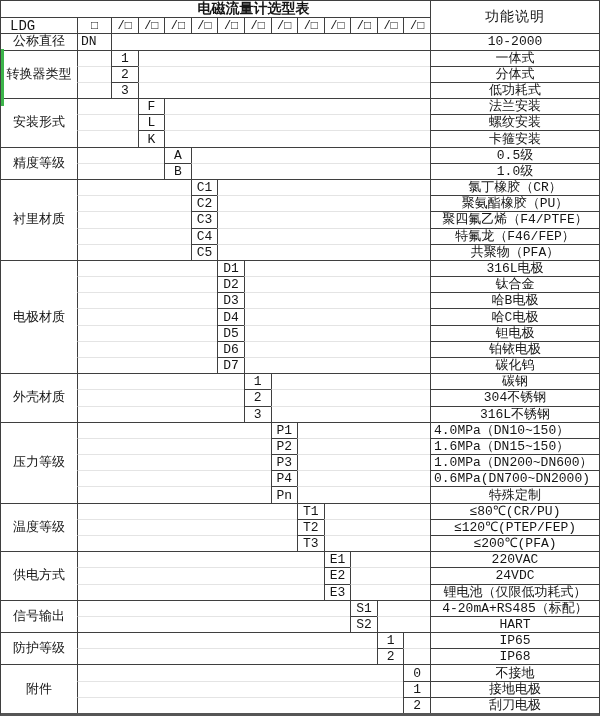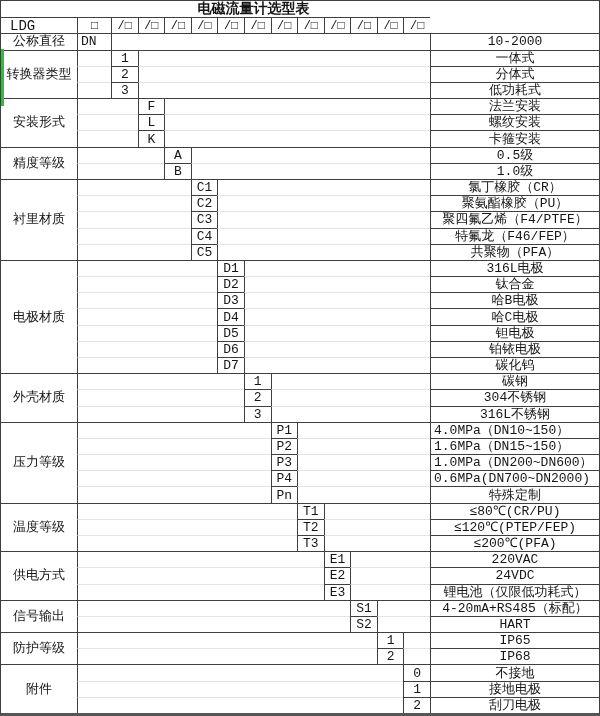--- a/index.html
+++ b/index.html
@@ -39,20 +39,21 @@
     pointer-events:none;
   }
 </style>
 </head>
 <body>
 
 <div id="table-wrap">
 
   <div class="cell no-top no-left title-cell" style="grid-row:1; grid-column:1 / 15;">电磁流量计选型表</div>
 
+  <div class="cell no-top func-header" style="grid-row:1 / 3; grid-column:15;">功能说明</div>
 
   <div class="cell no-left ldg-label" style="grid-row:2; grid-column:1;">LDG</div>
   <div class="cell box-cell" style="grid-row:2; grid-column:2;">□</div>
   <div id="slash-boxes" style="display:contents;"><div class="cell box-cell" style="grid-area: 2 / 3;">/□</div><div class="cell box-cell" style="grid-area: 2 / 4;">/□</div><div class="cell box-cell" style="grid-area: 2 / 5;">/□</div><div class="cell box-cell" style="grid-area: 2 / 6;">/□</div><div class="cell box-cell" style="grid-area: 2 / 7;">/□</div><div class="cell box-cell" style="grid-area: 2 / 8;">/□</div><div class="cell box-cell" style="grid-area: 2 / 9;">/□</div><div class="cell box-cell" style="grid-area: 2 / 10;">/□</div><div class="cell box-cell" style="grid-area: 2 / 11;">/□</div><div class="cell box-cell" style="grid-area: 2 / 12;">/□</div><div class="cell box-cell" style="grid-area: 2 / 13;">/□</div><div class="cell box-cell" style="grid-area: 2 / 14;">/□</div></div>
 
   <div id="category-cells" style="display:contents;"><div class="cell no-left cat-label" style="grid-area: 3 / 1 / span 1;">公称直径</div><div class="cell code-cell align-left" style="grid-area: 3 / 2;">DN</div><div class="cell " style="grid-area: 3 / 3 / auto / 15;"></div><div class="cell " style="grid-area: 3 / 15;">10-2000</div><div class="cell no-left cat-label" style="grid-area: 4 / 1 / span 3;">转换器类型</div><div class="cell " style="grid-area: 4 / 2 / auto / 3;"></div><div class="cell code-cell" style="grid-area: 4 / 3;">1</div><div class="cell " style="grid-area: 4 / 4 / auto / 15;"></div><div class="cell " style="grid-area: 4 / 15;">一体式</div><div class="cell faint-top" style="grid-area: 5 / 2 / auto / 3;"></div><div class="cell code-cell" style="grid-area: 5 / 3;">2</div><div class="cell faint-top" style="grid-area: 5 / 4 / auto / 15;"></div><div class="cell " style="grid-area: 5 / 15;">分体式</div><div class="cell faint-top" style="grid-area: 6 / 2 / auto / 3;"></div><div class="cell code-cell" style="grid-area: 6 / 3;">3</div><div class="cell faint-top" style="grid-area: 6 / 4 / auto / 15;"></div><div class="cell " style="grid-area: 6 / 15;">低功耗式</div><div class="cell no-left cat-label" style="grid-area: 7 / 1 / span 3;">安装形式</div><div class="cell " style="grid-area: 7 / 2 / auto / 4;"></div><div class="cell code-cell" style="grid-area: 7 / 4;">F</div><div class="cell " style="grid-area: 7 / 5 / auto / 15;"></div><div class="cell " style="grid-area: 7 / 15;">法兰安装</div><div class="cell faint-top" style="grid-area: 8 / 2 / auto / 4;"></div><div class="cell code-cell" style="grid-area: 8 / 4;">L</div><div class="cell faint-top" style="grid-area: 8 / 5 / auto / 15;"></div><div class="cell " style="grid-area: 8 / 15;">螺纹安装</div><div class="cell faint-top" style="grid-area: 9 / 2 / auto / 4;"></div><div class="cell code-cell" style="grid-area: 9 / 4;">K</div><div class="cell faint-top" style="grid-area: 9 / 5 / auto / 15;"></div><div class="cell " style="grid-area: 9 / 15;">卡箍安装</div><div class="cell no-left cat-label" style="grid-area: 10 / 1 / span 2;">精度等级</div><div class="cell " style="grid-area: 10 / 2 / auto / 5;"></div><div class="cell code-cell" style="grid-area: 10 / 5;">A</div><div class="cell " style="grid-area: 10 / 6 / auto / 15;"></div><div class="cell " style="grid-area: 10 / 15;">0.5级</div><div class="cell faint-top" style="grid-area: 11 / 2 / auto / 5;"></div><div class="cell code-cell" style="grid-area: 11 / 5;">B</div><div class="cell faint-top" style="grid-area: 11 / 6 / auto / 15;"></div><div class="cell " style="grid-area: 11 / 15;">1.0级</div><div class="cell no-left cat-label" style="grid-area: 12 / 1 / span 5;">衬里材质</div><div class="cell " style="grid-area: 12 / 2 / auto / 6;"></div><div class="cell code-cell" style="grid-area: 12 / 6;">C1</div><div class="cell " style="grid-area: 12 / 7 / auto / 15;"></div><div class="cell " style="grid-area: 12 / 15;">氯丁橡胶（CR）</div><div class="cell faint-top" style="grid-area: 13 / 2 / auto / 6;"></div><div class="cell code-cell" style="grid-area: 13 / 6;">C2</div><div class="cell faint-top" style="grid-area: 13 / 7 / auto / 15;"></div><div class="cell " style="grid-area: 13 / 15;">聚氨酯橡胶（PU）</div><div class="cell faint-top" style="grid-area: 14 / 2 / auto / 6;"></div><div class="cell code-cell" style="grid-area: 14 / 6;">C3</div><div class="cell faint-top" style="grid-area: 14 / 7 / auto / 15;"></div><div class="cell " style="grid-area: 14 / 15;">聚四氟乙烯（F4/PTFE）</div><div class="cell faint-top" style="grid-area: 15 / 2 / auto / 6;"></div><div class="cell code-cell" style="grid-area: 15 / 6;">C4</div><div class="cell faint-top" style="grid-area: 15 / 7 / auto / 15;"></div><div class="cell " style="grid-area: 15 / 15;">特氟龙（F46/FEP）</div><div class="cell faint-top" style="grid-area: 16 / 2 / auto / 6;"></div><div class="cell code-cell" style="grid-area: 16 / 6;">C5</div><div class="cell faint-top" style="grid-area: 16 / 7 / auto / 15;"></div><div class="cell " style="grid-area: 16 / 15;">共聚物（PFA）</div><div class="cell no-left cat-label" style="grid-area: 17 / 1 / span 7;">电极材质</div><div class="cell " style="grid-area: 17 / 2 / auto / 7;"></div><div class="cell code-cell" style="grid-area: 17 / 7;">D1</div><div class="cell " style="grid-area: 17 / 8 / auto / 15;"></div><div class="cell " style="grid-area: 17 / 15;">316L电极</div><div class="cell faint-top" style="grid-area: 18 / 2 / auto / 7;"></div><div class="cell code-cell" style="grid-area: 18 / 7;">D2</div><div class="cell faint-top" style="grid-area: 18 / 8 / auto / 15;"></div><div class="cell " style="grid-area: 18 / 15;">钛合金</div><div class="cell faint-top" style="grid-area: 19 / 2 / auto / 7;"></div><div class="cell code-cell" style="grid-area: 19 / 7;">D3</div><div class="cell faint-top" style="grid-area: 19 / 8 / auto / 15;"></div><div class="cell " style="grid-area: 19 / 15;">哈B电极</div><div class="cell faint-top" style="grid-area: 20 / 2 / auto / 7;"></div><div class="cell code-cell" style="grid-area: 20 / 7;">D4</div><div class="cell faint-top" style="grid-area: 20 / 8 / auto / 15;"></div><div class="cell " style="grid-area: 20 / 15;">哈C电极</div><div class="cell faint-top" style="grid-area: 21 / 2 / auto / 7;"></div><div class="cell code-cell" style="grid-area: 21 / 7;">D5</div><div class="cell faint-top" style="grid-area: 21 / 8 / auto / 15;"></div><div class="cell " style="grid-area: 21 / 15;">钽电极</div><div class="cell faint-top" style="grid-area: 22 / 2 / auto / 7;"></div><div class="cell code-cell" style="grid-area: 22 / 7;">D6</div><div class="cell faint-top" style="grid-area: 22 / 8 / auto / 15;"></div><div class="cell " style="grid-area: 22 / 15;">铂铱电极</div><div class="cell faint-top" style="grid-area: 23 / 2 / auto / 7;"></div><div class="cell code-cell" style="grid-area: 23 / 7;">D7</div><div class="cell faint-top" style="grid-area: 23 / 8 / auto / 15;"></div><div class="cell " style="grid-area: 23 / 15;">碳化钨</div><div class="cell no-left cat-label" style="grid-area: 24 / 1 / span 3;">外壳材质</div><div class="cell " style="grid-area: 24 / 2 / auto / 8;"></div><div class="cell code-cell" style="grid-area: 24 / 8;">1</div><div class="cell " style="grid-area: 24 / 9 / auto / 15;"></div><div class="cell " style="grid-area: 24 / 15;">碳钢</div><div class="cell faint-top" style="grid-area: 25 / 2 / auto / 8;"></div><div class="cell code-cell" style="grid-area: 25 / 8;">2</div><div class="cell faint-top" style="grid-area: 25 / 9 / auto / 15;"></div><div class="cell " style="grid-area: 25 / 15;">304不锈钢</div><div class="cell faint-top" style="grid-area: 26 / 2 / auto / 8;"></div><div class="cell code-cell" style="grid-area: 26 / 8;">3</div><div class="cell faint-top" style="grid-area: 26 / 9 / auto / 15;"></div><div class="cell " style="grid-area: 26 / 15;">316L不锈钢</div><div class="cell no-left cat-label" style="grid-area: 27 / 1 / span 5;">压力等级</div><div class="cell " style="grid-area: 27 / 2 / auto / 9;"></div><div class="cell code-cell" style="grid-area: 27 / 9;">P1</div><div class="cell " style="grid-area: 27 / 10 / auto / 15;"></div><div class="cell  align-left" style="grid-area: 27 / 15;">4.0MPa（DN10~150）</div><div class="cell faint-top" style="grid-area: 28 / 2 / auto / 9;"></div><div class="cell code-cell" style="grid-area: 28 / 9;">P2</div><div class="cell faint-top" style="grid-area: 28 / 10 / auto / 15;"></div><div class="cell  align-left" style="grid-area: 28 / 15;">1.6MPa（DN15~150）</div><div class="cell faint-top" style="grid-area: 29 / 2 / auto / 9;"></div><div class="cell code-cell" style="grid-area: 29 / 9;">P3</div><div class="cell faint-top" style="grid-area: 29 / 10 / auto / 15;"></div><div class="cell  align-left" style="grid-area: 29 / 15;">1.0MPa（DN200~DN600）</div><div class="cell faint-top" style="grid-area: 30 / 2 / auto / 9;"></div><div class="cell code-cell" style="grid-area: 30 / 9;">P4</div><div class="cell faint-top" style="grid-area: 30 / 10 / auto / 15;"></div><div class="cell  align-left" style="grid-area: 30 / 15;">0.6MPa(DN700~DN2000)</div><div class="cell faint-top" style="grid-area: 31 / 2 / auto / 9;"></div><div class="cell code-cell" style="grid-area: 31 / 9;">Pn</div><div class="cell faint-top" style="grid-area: 31 / 10 / auto / 15;"></div><div class="cell " style="grid-area: 31 / 15;">特殊定制</div><div class="cell no-left cat-label" style="grid-area: 32 / 1 / span 3;">温度等级</div><div class="cell " style="grid-area: 32 / 2 / auto / 10;"></div><div class="cell code-cell" style="grid-area: 32 / 10;">T1</div><div class="cell " style="grid-area: 32 / 11 / auto / 15;"></div><div class="cell " style="grid-area: 32 / 15;">≤80℃(CR/PU)</div><div class="cell faint-top" style="grid-area: 33 / 2 / auto / 10;"></div><div class="cell code-cell" style="grid-area: 33 / 10;">T2</div><div class="cell faint-top" style="grid-area: 33 / 11 / auto / 15;"></div><div class="cell " style="grid-area: 33 / 15;">≤120℃(PTEP/FEP)</div><div class="cell faint-top" style="grid-area: 34 / 2 / auto / 10;"></div><div class="cell code-cell" style="grid-area: 34 / 10;">T3</div><div class="cell faint-top" style="grid-area: 34 / 11 / auto / 15;"></div><div class="cell " style="grid-area: 34 / 15;">≤200℃(PFA)</div><div class="cell no-left cat-label" style="grid-area: 35 / 1 / span 3;">供电方式</div><div class="cell " style="grid-area: 35 / 2 / auto / 11;"></div><div class="cell code-cell" style="grid-area: 35 / 11;">E1</div><div class="cell " style="grid-area: 35 / 12 / auto / 15;"></div><div class="cell " style="grid-area: 35 / 15;">220VAC</div><div class="cell faint-top" style="grid-area: 36 / 2 / auto / 11;"></div><div class="cell code-cell" style="grid-area: 36 / 11;">E2</div><div class="cell faint-top" style="grid-area: 36 / 12 / auto / 15;"></div><div class="cell " style="grid-area: 36 / 15;">24VDC</div><div class="cell faint-top" style="grid-area: 37 / 2 / auto / 11;"></div><div class="cell code-cell" style="grid-area: 37 / 11;">E3</div><div class="cell faint-top" style="grid-area: 37 / 12 / auto / 15;"></div><div class="cell " style="grid-area: 37 / 15;">锂电池（仅限低功耗式）</div><div class="cell no-left cat-label" style="grid-area: 38 / 1 / span 2;">信号输出</div><div class="cell " style="grid-area: 38 / 2 / auto / 12;"></div><div class="cell code-cell" style="grid-area: 38 / 12;">S1</div><div class="cell " style="grid-area: 38 / 13 / auto / 15;"></div><div class="cell " style="grid-area: 38 / 15;">4-20mA+RS485（标配）</div><div class="cell faint-top" style="grid-area: 39 / 2 / auto / 12;"></div><div class="cell code-cell" style="grid-area: 39 / 12;">S2</div><div class="cell faint-top" style="grid-area: 39 / 13 / auto / 15;"></div><div class="cell " style="grid-area: 39 / 15;">HART</div><div class="cell no-left cat-label" style="grid-area: 40 / 1 / span 2;">防护等级</div><div class="cell " style="grid-area: 40 / 2 / auto / 13;"></div><div class="cell code-cell" style="grid-area: 40 / 13;">1</div><div class="cell " style="grid-area: 40 / 14 / auto / 15;"></div><div class="cell " style="grid-area: 40 / 15;">IP65</div><div class="cell faint-top" style="grid-area: 41 / 2 / auto / 13;"></div><div class="cell code-cell" style="grid-area: 41 / 13;">2</div><div class="cell faint-top" style="grid-area: 41 / 14 / auto / 15;"></div><div class="cell " style="grid-area: 41 / 15;">IP68</div><div class="cell no-left cat-label" style="grid-area: 42 / 1 / span 3;">附件</div><div class="cell " style="grid-area: 42 / 2 / auto / 14;"></div><div class="cell code-cell" style="grid-area: 42 / 14;">0</div><div class="cell " style="grid-area: 42 / 15;">不接地</div><div class="cell faint-top" style="grid-area: 43 / 2 / auto / 14;"></div><div class="cell code-cell" style="grid-area: 43 / 14;">1</div><div class="cell " style="grid-area: 43 / 15;">接地电极</div><div class="cell faint-top" style="grid-area: 44 / 2 / auto / 14;"></div><div class="cell code-cell" style="grid-area: 44 / 14;">2</div><div class="cell " style="grid-area: 44 / 15;">刮刀电极</div></div>
 
   <div id="green-artifact" style="background: rgb(60, 180, 74);"></div>
 </div>
 

